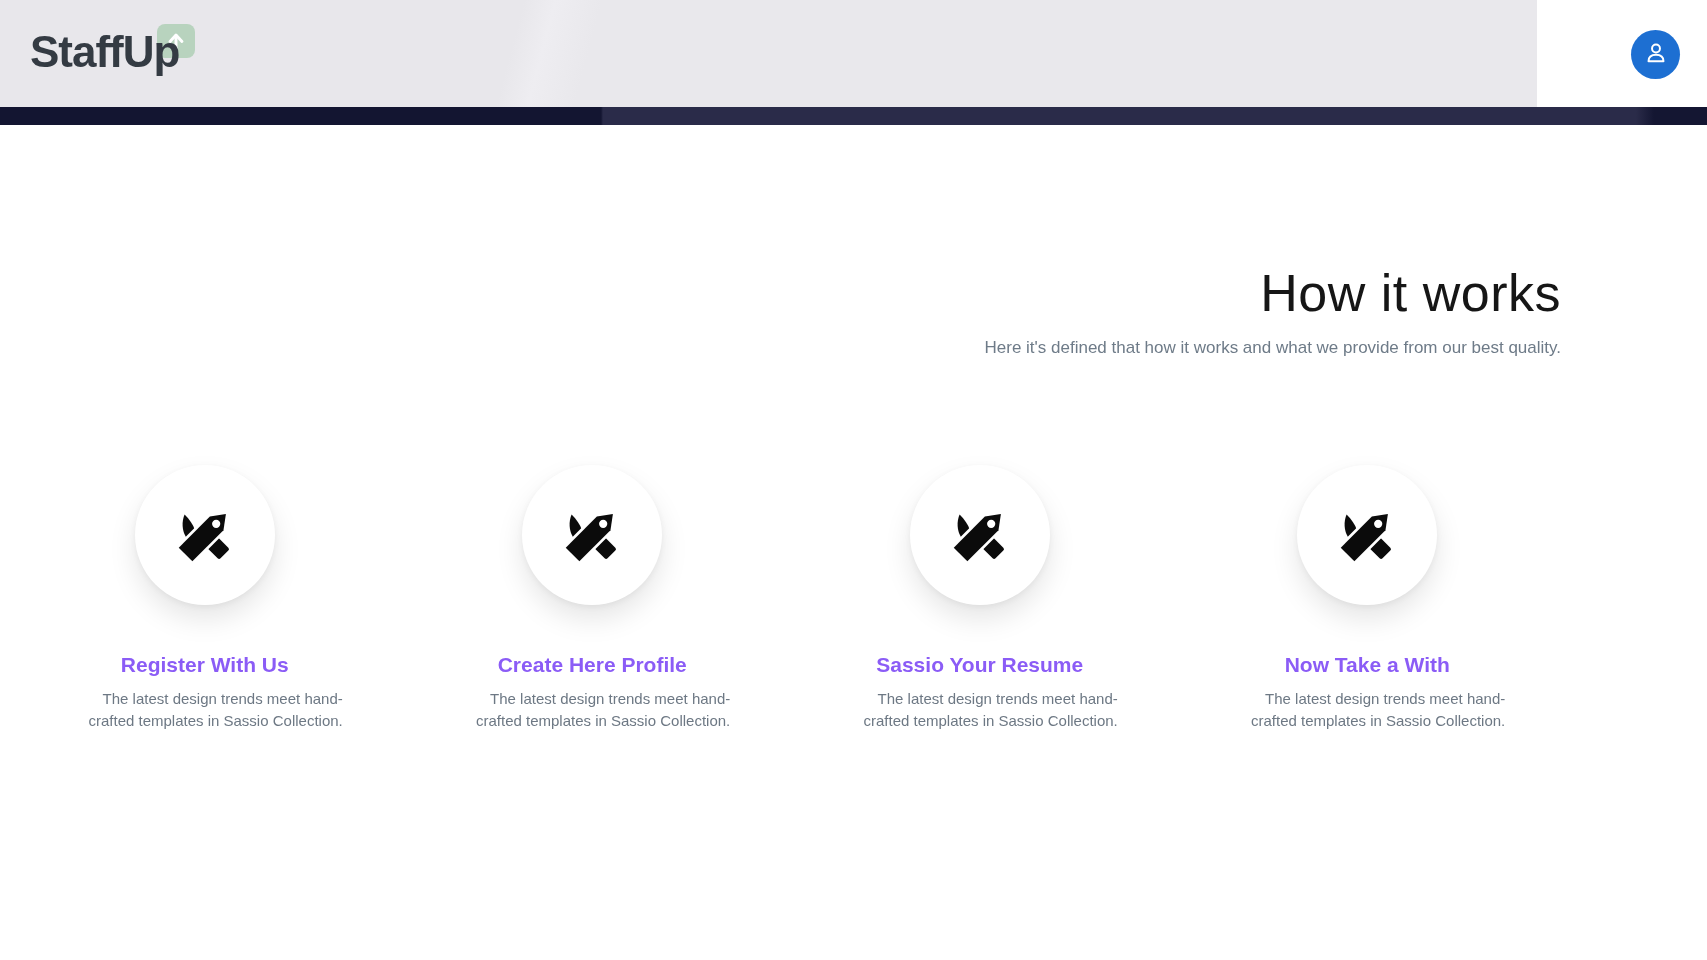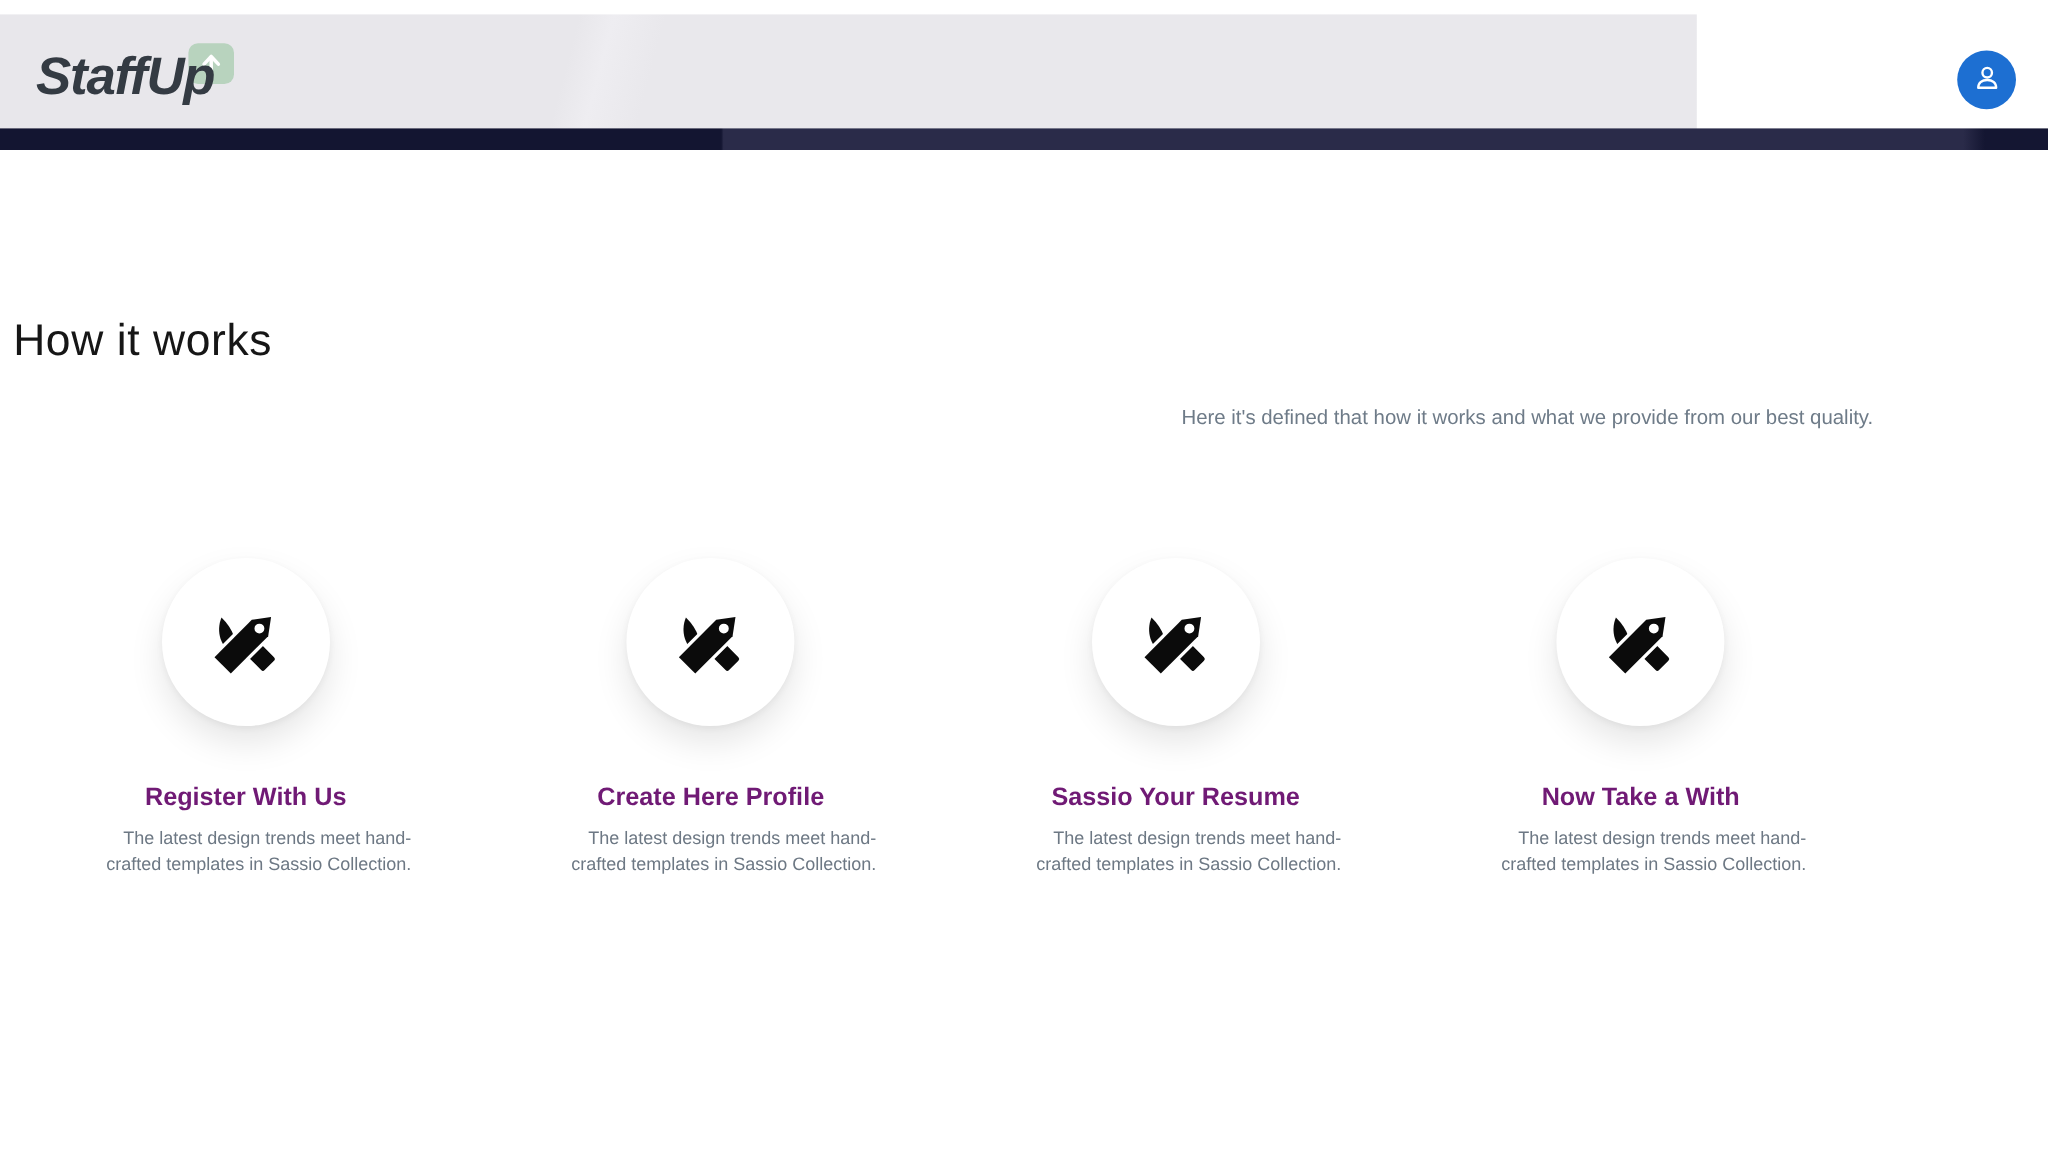--- a/index.html
+++ b/index.html
@@ -5,23 +5,22 @@
   * { margin:0; padding:0; box-sizing:border-box; }
   html,body { width:1707px; height:960px; overflow:hidden; }
   body {
     font-family:"Liberation Sans", sans-serif;
     background:#ffffff;
     position:relative;
   }
 
   
   .header {
-    position:absolute; left:0; top:12px; width:1414px; height:107px;
+    position:absolute; left:0; top:0; width:1537px; height:107px;
     background:linear-gradient(105deg,#e8e7eb 0%,#e8e7eb 33.5%,#eeedf1 35.5%,#e9e8ec 38.5%,#e9e8ec 100%);
-    font-style:italic;
   }
   .logo-wrap { position:absolute; left:30px; top:20px; width:200px; height:70px; cursor:pointer; }
   .logo-badge {
     position:absolute; left:127px; top:4px; width:38px; height:34px;
     background:#b8d3be; border-radius:8px; z-index:0;
     display:flex; align-items:center; justify-content:center;
   }
   .logo-badge svg { width:22px; height:22px; }
   .logo-text {
     position:relative; z-index:1; top:10px;
@@ -40,41 +39,41 @@
     background:linear-gradient(to right,
       #131531 0px, #131531 601px,
       #2a2b49 603px, #2a2b49 1636px,
       #141632 1654px, #141632 1707px);
   }
 
   
   .content { position:absolute; left:11px; top:125px; width:1550px; }
   .section-title {
     position:absolute; left:0; top:138px; width:1550px;
-    text-align:left; font-size:37px; font-weight:300; color:#161616;
+    text-align:right; font-size:52px; font-weight:300; color:#161616;
     letter-spacing:0.5px;
   }
   .section-subtitle {
     position:absolute; left:0; top:213px; width:1550px;
     text-align:right; font-size:17px; font-weight:400; color:#6e7b88;
   }
 
   .steps-row {
     position:absolute; left:0; top:340px; width:1550px;
     display:flex;
   }
   .step { width:387.5px; display:flex; flex-direction:column; align-items:center; }
   .step-circle {
     width:140px; height:140px; border-radius:50%; background:#ffffff;
     box-shadow:0 14px 28px rgba(0,0,0,0.10), 0 2px 6px rgba(0,0,0,0.05);
     display:flex; align-items:center; justify-content:center;
   }
   .step-circle svg { width:66px; height:66px; }
   .step-title {
-    margin-top:48px; font-size:21px; font-weight:700; color:#701a75;
+    margin-top:48px; font-size:21px; font-weight:700; color:#8b5cf6;
   }
   .step-desc {
     margin-top:11px; width:276px; text-align:right;
     font-size:15px; line-height:21.5px; color:#6d7884;
   }
 </style>
 </head>
 <body>
 
 <div class="header">

